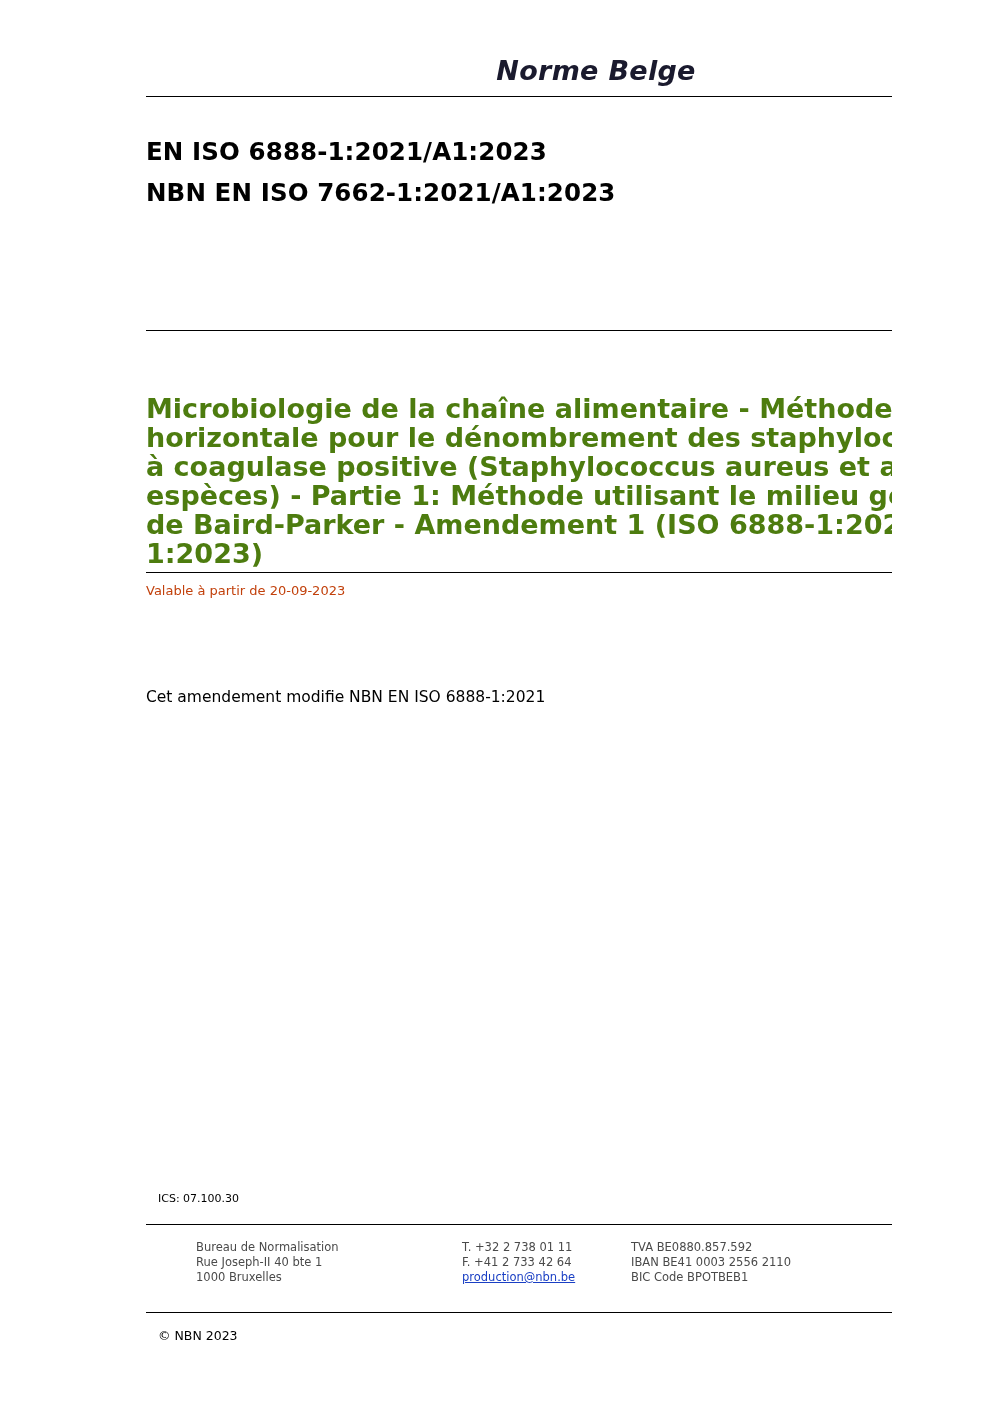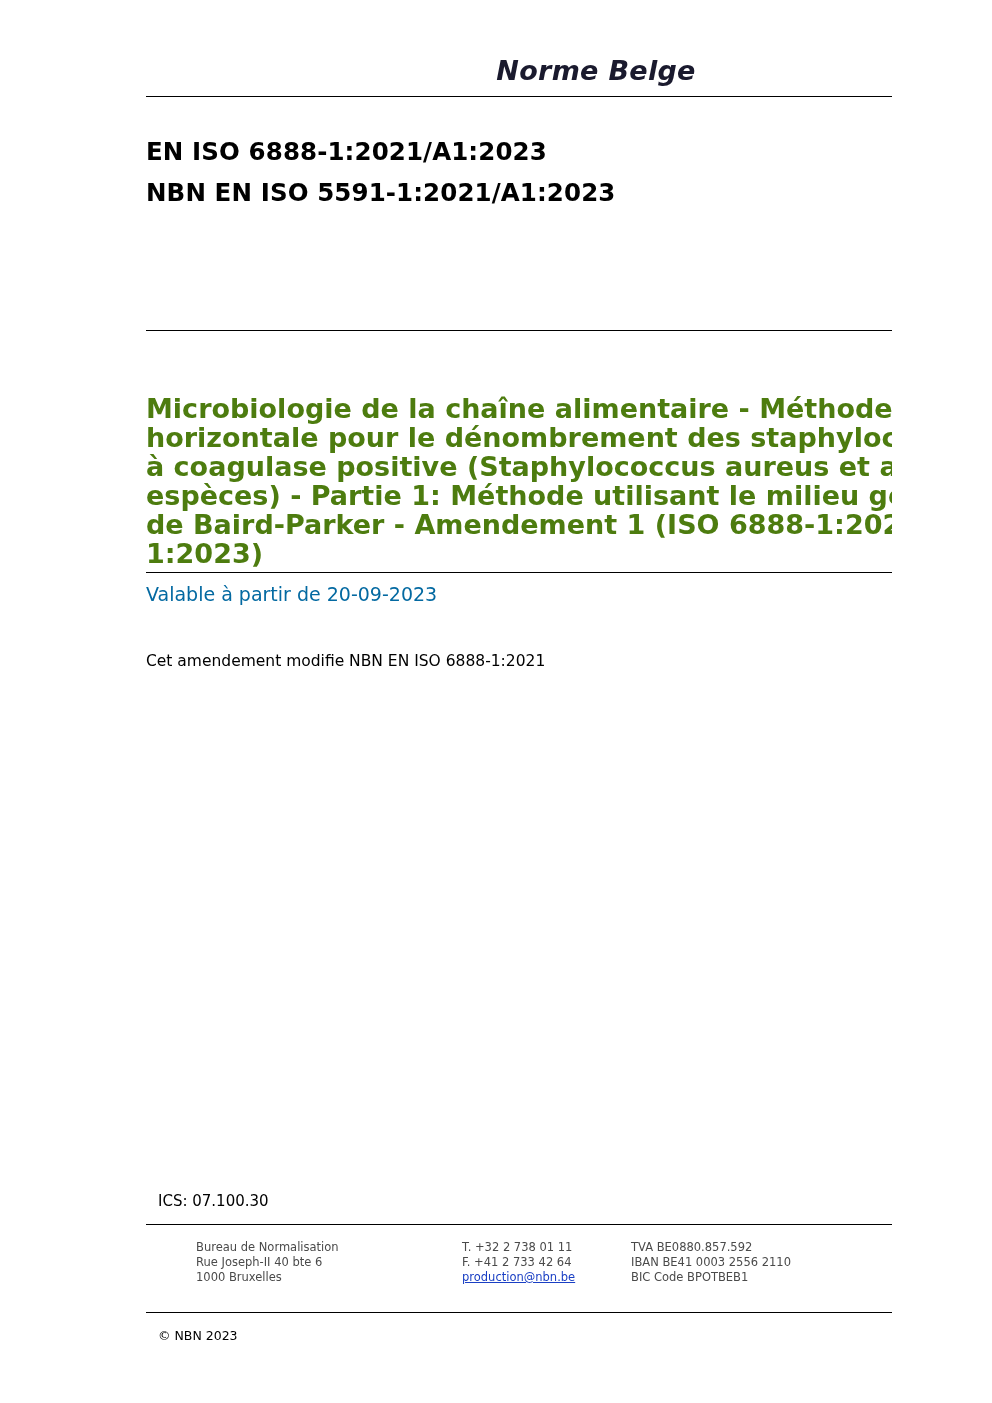--- a/index.html
+++ b/index.html
@@ -125,37 +125,37 @@
     line-height: 29px;
     color: #4d7c0f;
     margin-top: 36px;
   }
 
   
   .valid-from {
     position: absolute;
     left: 0;
     top: 583px;
-    font-size: 19px;
-    color: #0369a1;
+    font-size: 13px;
+    color: #c2410c;
   }
   .amend-note {
     position: absolute;
     left: 0;
-    top: 652px;
+    top: 688px;
     font-size: 15.5px;
     color: #000;
   }
 
   
   .ics {
     position: absolute;
     left: 12px;
     top: 1192px;
-    font-size: 15px;
+    font-size: 11px;
     color: #000;
   }
 
   
   .footer {
     position: absolute;
     left: 50px;
     top: 1240px;
     width: 830px;
     font-size: 11.5px;
@@ -191,21 +191,21 @@
   <div class="content">
 
     <div class="doc-header">
       <div class="title">Norme Belge</div>
     </div>
 
     <div class="rule rule-1"></div>
 
     <div class="refs">
       <div class="ref-line">EN ISO 6888-1:2021/A1:2023</div>
-      <div class="ref-line">NBN EN ISO 5591-1:2021/A1:2023</div>
+      <div class="ref-line">NBN EN ISO 7662-1:2021/A1:2023</div>
     </div>
 
     <div class="logo">
       <span class="corner c-tl"></span>
       <span class="corner c-bl"></span>
       <span class="corner c-br"></span>
       <span class="wordmark">NBN</span>
     </div>
 
     <div class="rule rule-2"></div>
@@ -217,21 +217,21 @@
     <div class="valid-from">Valable à partir de 20-09-2023</div>
     <div class="amend-note">Cet amendement modifie NBN EN ISO 6888-1:2021</div>
 
     <div class="ics">ICS: 07.100.30</div>
 
     <div class="rule rule-4"></div>
 
     <div class="footer">
       <div class="col col-1">
         <div>Bureau de Normalisation</div>
-        <div>Rue Joseph-II 40 bte 6</div>
+        <div>Rue Joseph-II 40 bte 1</div>
         <div>1000 Bruxelles</div>
       </div>
       <div class="col col-2">
         <div>T. +32 2 738 01 11</div>
         <div>F. +41 2 733 42 64</div>
         <div class="link">production@nbn.be</div>
       </div>
       <div class="col col-3">
         <div>TVA BE0880.857.592</div>
         <div>IBAN BE41 0003 2556 2110</div>

